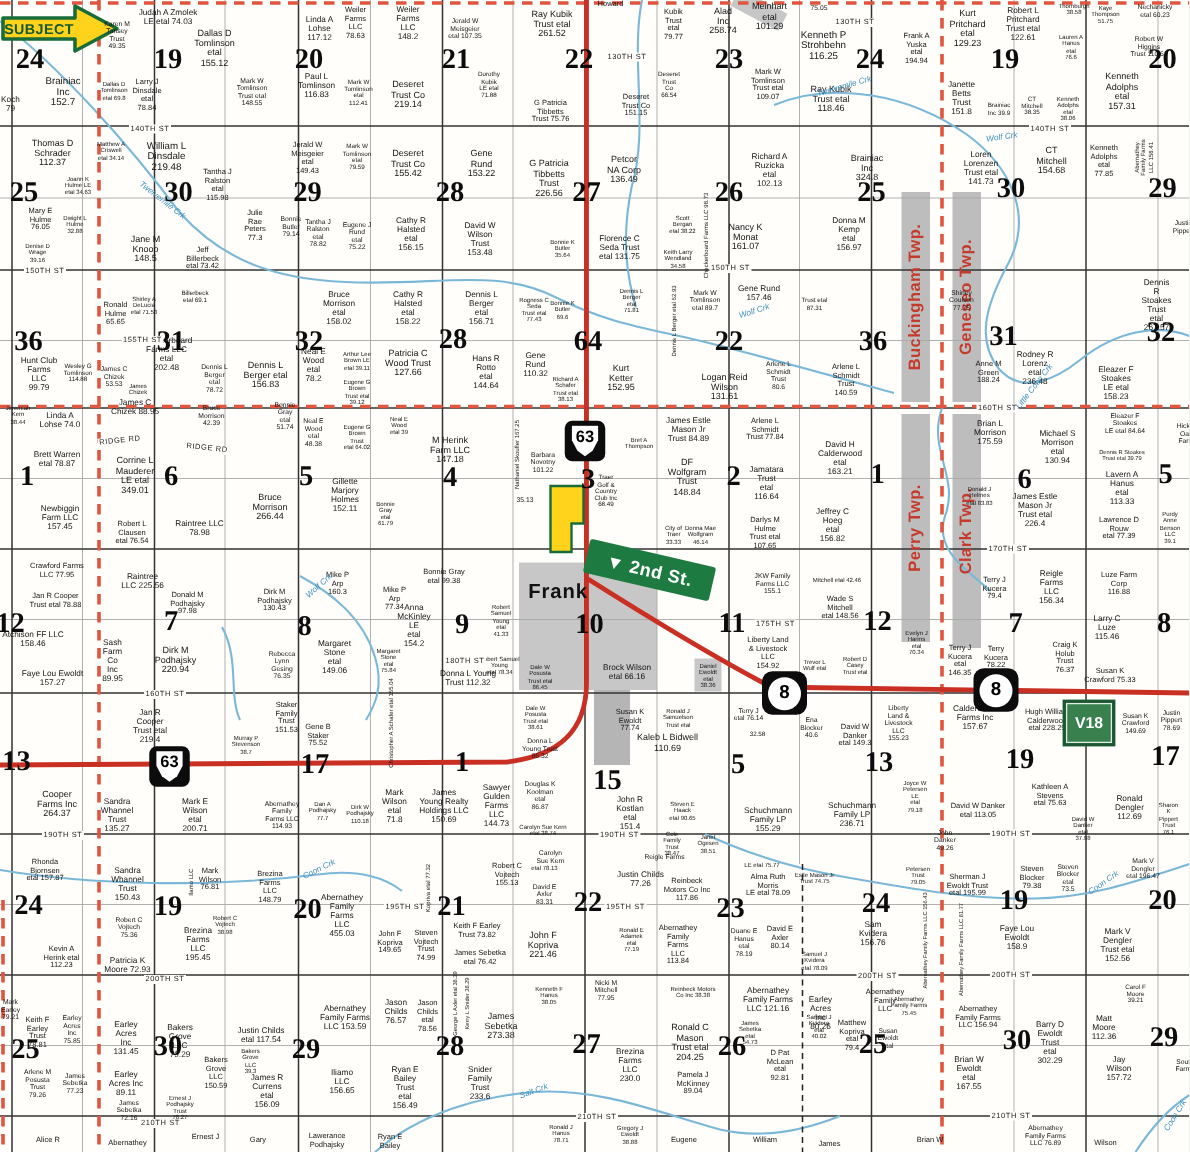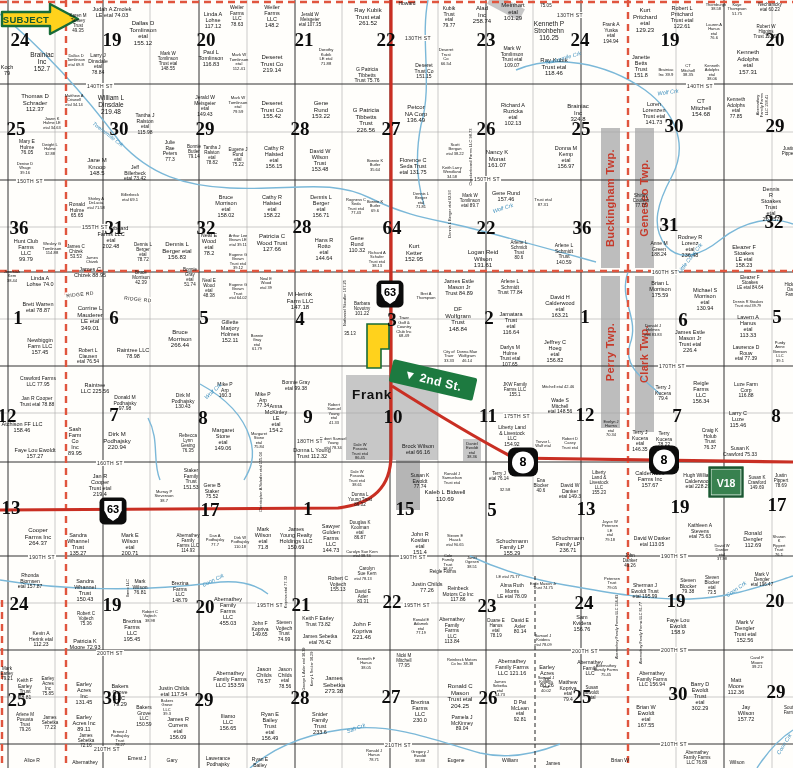--- a/index.html
+++ b/index.html
@@ -1162,21 +1162,21 @@
       <div class="num" style="left: 203px; top: 418px;">8</div>
       <div class="num" style="left: 308px; top: 417px;">9</div>
       <div class="num" style="left: 393px; top: 417px;">10</div>
       <div class="num" style="left: 488px; top: 416px;">11</div>
       <div class="num" style="left: 585px; top: 415px;">12</div>
       <div class="num" style="left: 677px; top: 416px;">7</div>
       <div class="num" style="left: 776px; top: 416px;">8</div>
       <div class="num" style="left: 11px; top: 508px;">13</div>
       <div class="num" style="left: 210px; top: 510px;">17</div>
       <div class="num" style="left: 308px; top: 509px;">1</div>
-      <div class="num" style="left: 405px; top: 509px;">15</div>
+      <div class="num" style="left: 405px; top: 521px;">15</div>
       <div class="num" style="left: 492px; top: 510px;">5</div>
       <div class="num" style="left: 586px; top: 509px;">13</div>
       <div class="num" style="left: 680px; top: 507px;">19</div>
       <div class="num" style="left: 777px; top: 505px;">17</div>
       <div class="num" style="left: 19px; top: 604px;">24</div>
       <div class="num" style="left: 112px; top: 605px;">19</div>
       <div class="num" style="left: 205px; top: 607px;">20</div>
       <div class="num" style="left: 301px; top: 605px;">21</div>
       <div class="num" style="left: 392px; top: 602px;">22</div>
       <div class="num" style="left: 487px; top: 606px;">23</div>

